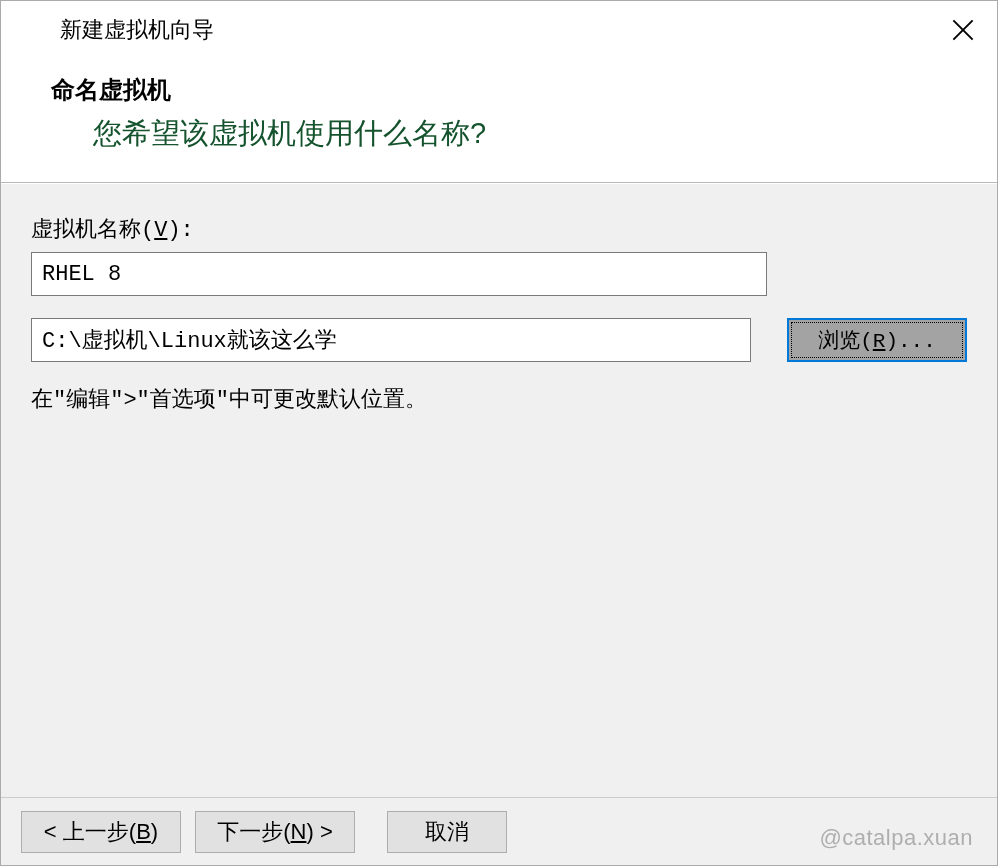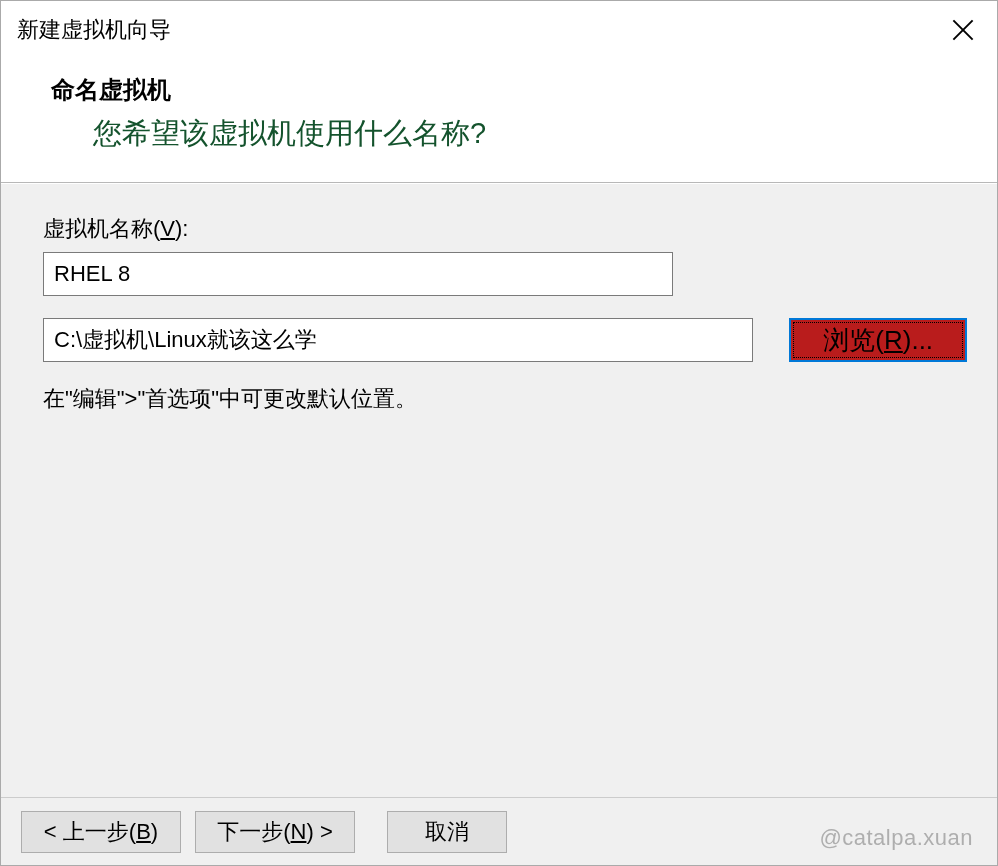--- a/index.html
+++ b/index.html
@@ -22,20 +22,21 @@
       display: flex;
       flex-direction: column;
     }
     .titlebar {
       height: 53px;
       display: flex;
       align-items: center;
       justify-content: space-between;
       padding: 4px 12px 0 16px;
       background: #ffffff;
+      margin-left: 43px;
     }
     .titlebar-text {
       font-size: 22px;
       color: #000000;
     }
     .close-btn {
       width: 44px;
       height: 44px;
       display: flex;
       align-items: center;
@@ -58,59 +59,60 @@
       margin-bottom: 8px;
     }
     .header-subtitle {
       font-size: 29px;
       color: #14532d;
       padding-left: 42px;
     }
     .content-area {
       flex: 1;
       background: #f0f0f0;
-      padding: 30px 30px 10px 42px;
+      padding: 30px 30px 10px 30px;
       border-top: 1px solid #ffffff;
+      font-family: Liberation Mono, monospace;
     }
     .field-group {
       margin-bottom: 22px;
     }
     .field-label {
       font-size: 22px;
       color: #000000;
       margin-bottom: 8px;
       display: block;
     }
     .underline {
       text-decoration: underline;
     }
     .text-input {
-      width: 630px;
+      width: 736px;
       height: 44px;
       border: 1px solid #7a7a7a;
       background: #ffffff;
       font-size: 22px;
       padding: 0 10px;
       font-family: inherit;
       color: #000000;
     }
     .location-row {
       display: flex;
       gap: 36px;
       align-items: center;
     }
     .location-input {
       width: 736px;
     }
     .browse-btn {
       width: 184px;
       height: 44px;
-      background: #b91c1c;
+      background: #a3a3a3;
       border: 2px solid #0078d7;
-      font-size: 26px;
+      font-size: 21px;
       font-family: inherit;
       cursor: pointer;
       outline: 1px dotted #000000;
       outline-offset: -5px;
     }
     .hint-text {
       font-size: 22px;
       color: #000000;
       margin-top: 14px;
     }

